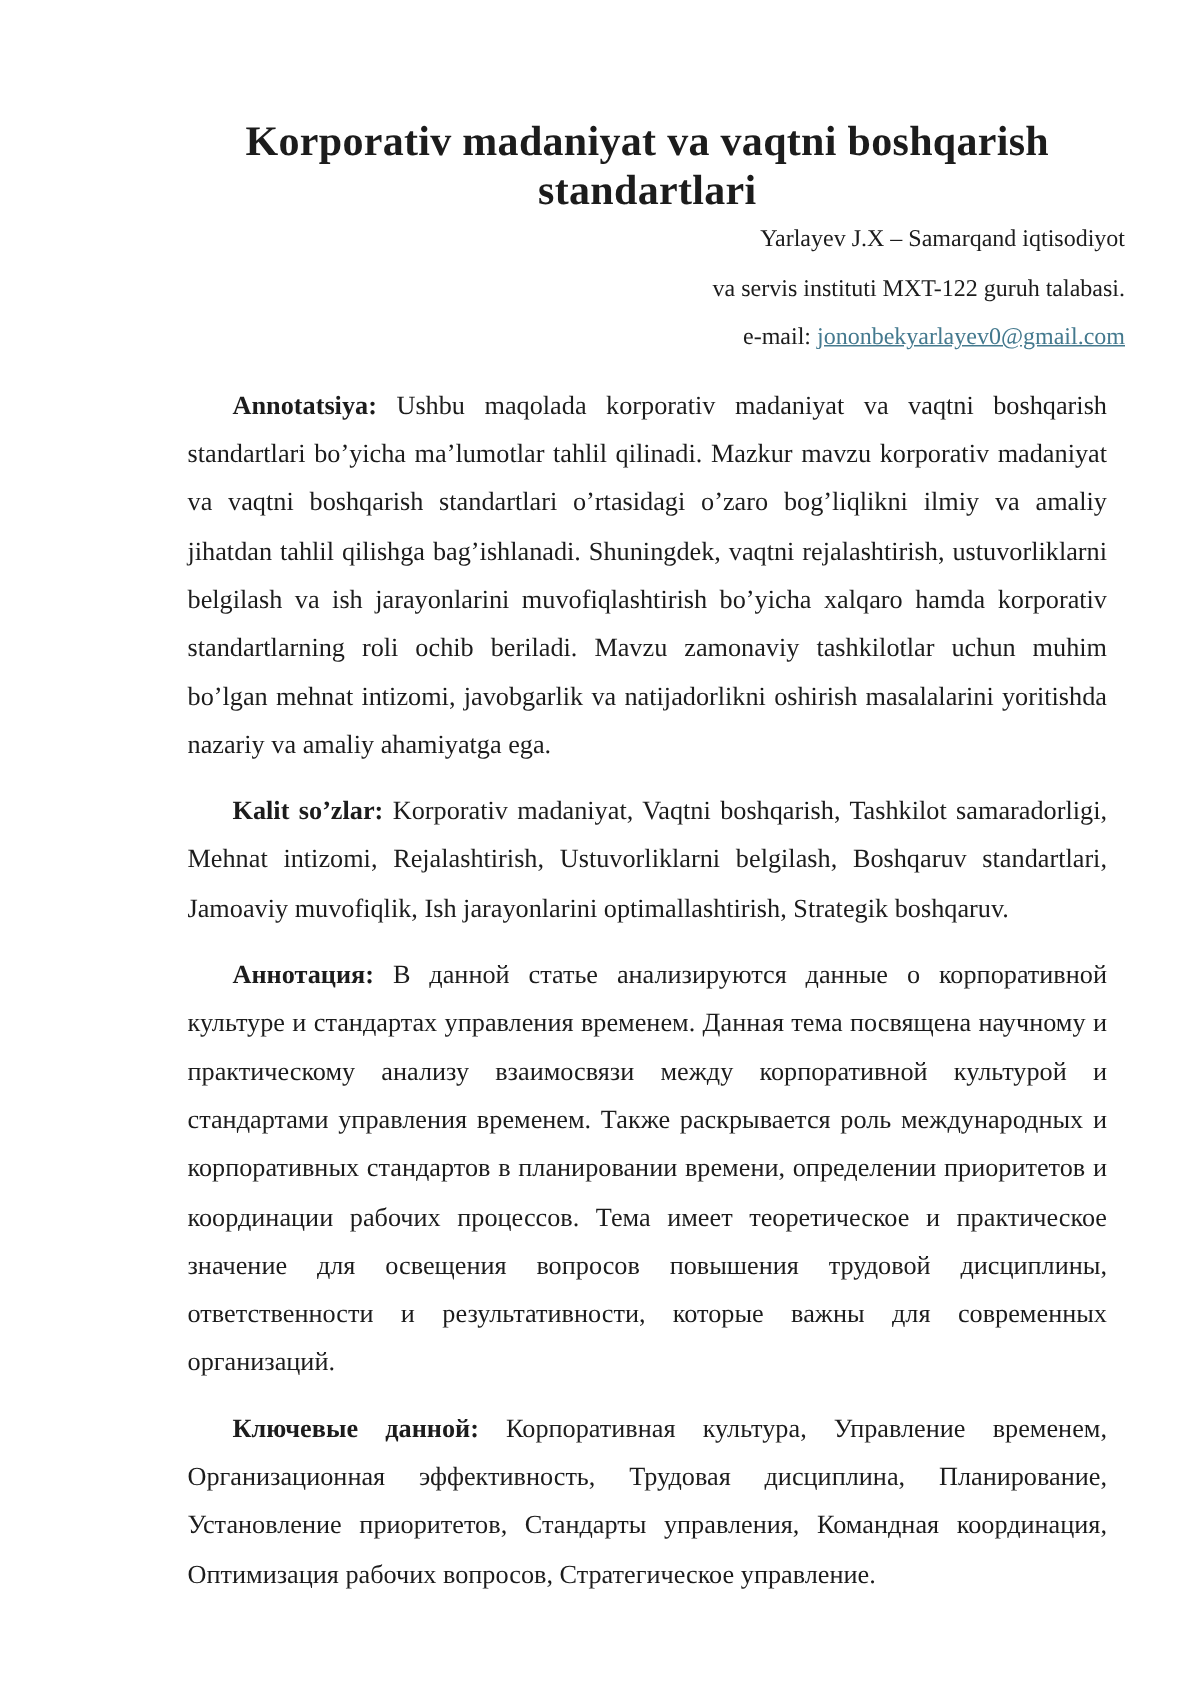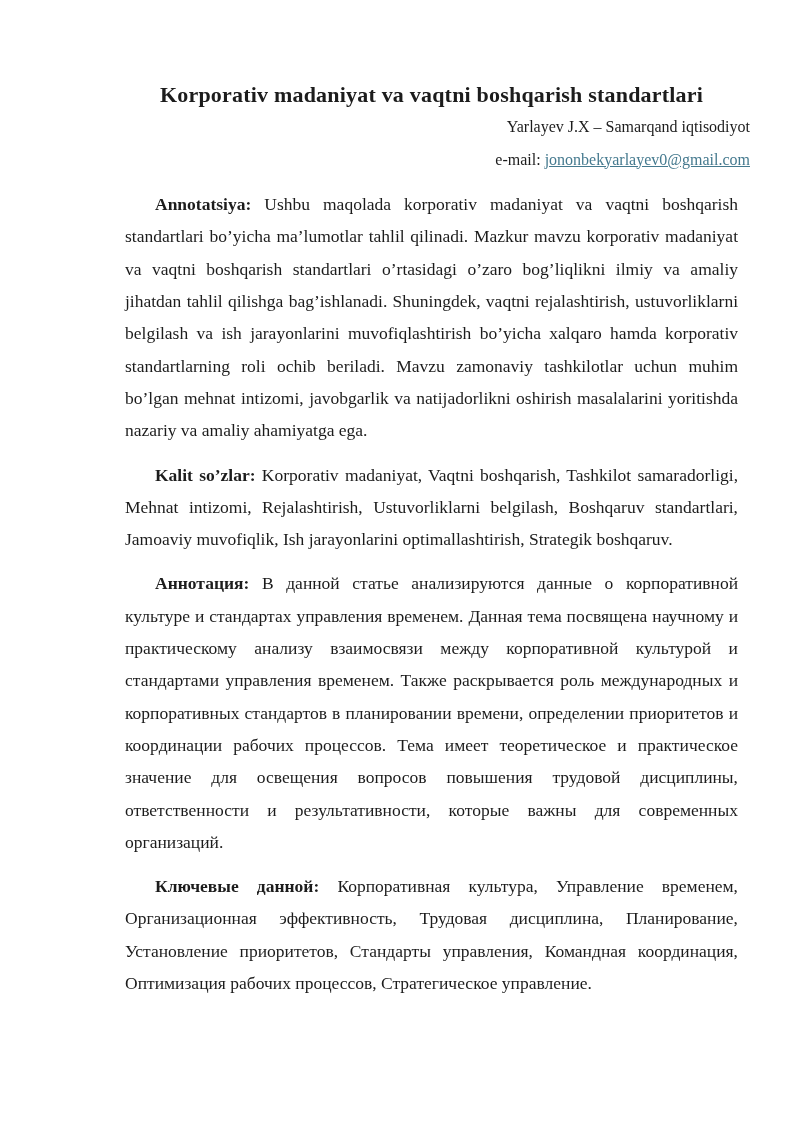--- a/index.html
+++ b/index.html
@@ -13,21 +13,21 @@
     height: 1131px;
     box-sizing: border-box;
     background: #ffffff;
     padding: 78px 50px 0 113px;
     font-family: "Liberation Serif", "DejaVu Serif", serif;
     color: #1c1c1c;
     overflow: hidden;
   }
   .doc-title {
     margin: 0;
-    font-size: 22px;
+    font-size: 28px;
     line-height: 33px;
     font-weight: bold;
     text-align: center;
     letter-spacing: 0.2px;
   }
   .byline {
     text-align: right;
     font-size: 16px;
     line-height: 32.6px;
   }
@@ -49,34 +49,35 @@
 </style>
 </head>
 <body>
 
 <div class="page">
 
   <h1 class="doc-title">Korporativ madaniyat va vaqtni boshqarish standartlari</h1>
 
   <div class="byline">
     <div class="byline-line">Yarlayev J.X – Samarqand iqtisodiyot</div>
+    <div class="byline-line">va servis instituti MXT-122 guruh talabasi.</div>
     <div class="byline-line">
       <span>e-mail: </span><a class="email-link">jononbekyarlayev0@gmail.com</a>
     </div>
   </div>
 
   <p class="body-para">
     <span class="para-lead">Annotatsiya:</span><span> Ushbu maqolada korporativ madaniyat va vaqtni boshqarish standartlari bo’yicha ma’lumotlar tahlil qilinadi. Mazkur mavzu korporativ madaniyat va vaqtni boshqarish standartlari o’rtasidagi o’zaro bog’liqlikni ilmiy va amaliy jihatdan tahlil qilishga bag’ishlanadi. Shuningdek, vaqtni rejalashtirish, ustuvorliklarni belgilash va ish jarayonlarini muvofiqlashtirish bo’yicha xalqaro hamda korporativ standartlarning roli ochib beriladi. Mavzu zamonaviy tashkilotlar uchun muhim bo’lgan mehnat intizomi, javobgarlik va natijadorlikni oshirish masalalarini yoritishda nazariy va amaliy ahamiyatga ega.</span>
   </p>
 
   <p class="body-para">
     <span class="para-lead">Kalit so’zlar:</span><span> Korporativ madaniyat, Vaqtni boshqarish, Tashkilot samaradorligi, Mehnat intizomi, Rejalashtirish, Ustuvorliklarni belgilash, Boshqaruv standartlari, Jamoaviy muvofiqlik, Ish jarayonlarini optimallashtirish, Strategik boshqaruv.</span>
   </p>
 
   <p class="body-para">
     <span class="para-lead">Аннотация:</span><span> В данной статье анализируются данные о корпоративной культуре и стандартах управления временем. Данная тема посвящена научному и практическому анализу взаимосвязи между корпоративной культурой и стандартами управления временем. Также раскрывается роль международных и корпоративных стандартов в планировании времени, определении приоритетов и координации рабочих процессов. Тема имеет теоретическое и практическое значение для освещения вопросов повышения трудовой дисциплины, ответственности и результативности, которые важны для современных организаций.</span>
   </p>
 
   <p class="body-para">
-    <span class="para-lead">Ключевые данной:</span><span> Корпоративная культура, Управление временем, Организационная эффективность, Трудовая дисциплина, Планирование, Установление приоритетов, Стандарты управления, Командная координация, Оптимизация рабочих процессов, Стратегическое управление.</span>
+    <span class="para-lead">Ключевые данной:</span><span> Корпоративная культура, Управление временем, Организационная эффективность, Трудовая дисциплина, Планирование, Установление приоритетов, Стандарты управления, Командная координация, Оптимизация рабочих вопросов, Стратегическое управление.</span>
   </p>
 
 </div>
 
 </body></html>

